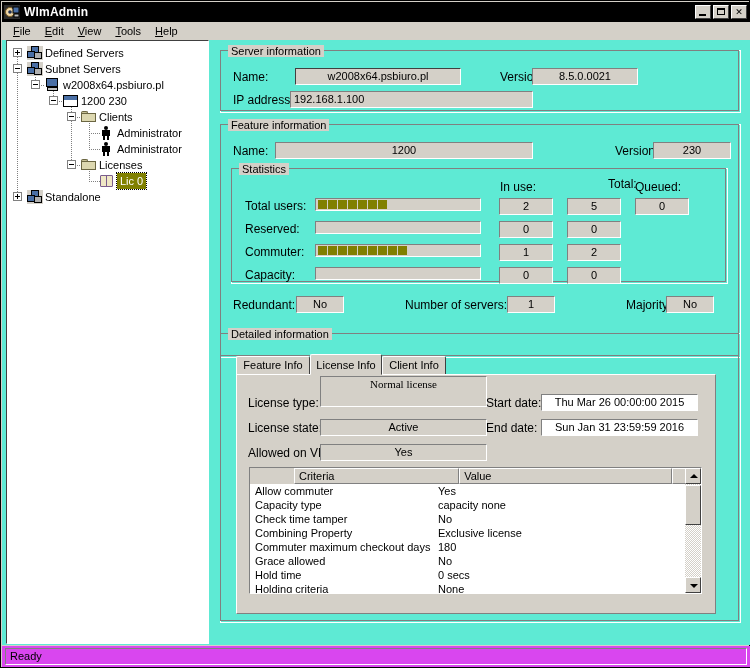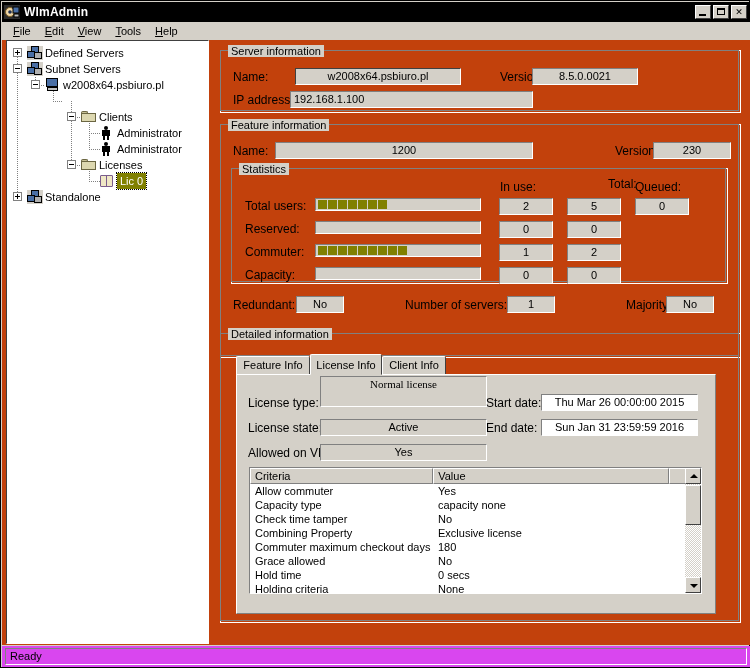--- a/index.html
+++ b/index.html
@@ -30,21 +30,21 @@
   .tb-max::after{content:"";position:absolute;left:3px;top:2px;width:8px;height:7px;
     border:1px solid #000;border-top-width:2px;box-sizing:border-box;}
 
   
   .menubar{position:absolute;left:1px;top:21px;width:748px;height:18px;background:#d4d0c8;
     display:flex;align-items:center;padding-left:4px;box-sizing:border-box;}
   .menu-item{padding:1px 7px;font-size:11px;color:#000;cursor:default;}
   .menu-item u{text-decoration:underline;}
 
   
-  .client{position:absolute;left:1px;top:39px;width:748px;height:605px;background:#c2410c;}
+  .client{position:absolute;left:1px;top:39px;width:748px;height:605px;background:#5eead4;}
 
   
   .treepanel{position:absolute;left:4px;top:0px;width:203px;height:604px;
     background:#fff;
     border-top:1px solid #404040;border-left:1px solid #404040;
     border-right:1px solid #fff;border-bottom:1px solid #fff;
     box-sizing:border-box;overflow:hidden;}
   .tree{position:relative;padding:4px 0 0 0;}
   .tnode{position:relative;height:16px;line-height:16px;font-size:11px;white-space:nowrap;}
   .tlabel{position:absolute;top:0;white-space:nowrap;}
@@ -232,20 +232,25 @@
             </span>
             <span class="tlabel" style="left:38px">Subnet Servers</span>
           </div>
           <div class="tnode" style="position: absolute; left: 0px; right: 0px; top: 36px; z-index: 1;">
             <span class="texp " style="left:24px"></span>
             <span class="ic-comp" style="left:38px">
               <span class="scr"></span>
               <span class="base"></span>
             </span>
             <span class="tlabel" style="left:56px">w2008x64.psbiuro.pl</span>
+          </div>
+          <div class="tnode" style="position: absolute; left: 0px; right: 0px; top: 52px; z-index: 1;">
+            <span class="texp " style="left:42px"></span>
+            <span class="ic-win" style="left:56px"></span>
+            <span class="tlabel" style="left:74px">1200 230</span>
           </div>
           <div class="tnode" style="position: absolute; left: 0px; right: 0px; top: 68px; z-index: 1;">
             <span class="texp " style="left:60px"></span>
             <span class="ic-folder" style="left:74px">
               <span class="tab"></span>
               <span class="bdy"></span>
             </span>
             <span class="tlabel" style="left:92px">Clients</span>
           </div>
           <div class="tnode" style="position: absolute; left: 0px; right: 0px; top: 84px; z-index: 1;">
@@ -383,21 +388,21 @@
       <span class="lbl" style="left:33px;top:407px;">Allowed on VM:</span>
       <div class="fld" style="left:105px;top:404px;width:167px;height:17px;">Yes</div>
 
       <span class="lbl" style="left:271px;top:357px;">Start date:</span>
       <div class="fld white" style="left:326px;top:354px;width:157px;height:17px;">Thu Mar 26 00:00:00 2015</div>
       <span class="lbl" style="left:271px;top:382px;">End date:</span>
       <div class="fld white" style="left:326px;top:379px;width:157px;height:17px;">Sun Jan 31 23:59:59 2016</div>
 
       <div class="listwrap" style="left:34px;top:427px;width:453px;height:127px;">
         <div class="lhead">
-          <div class="lhcell" style="width:184px;">Criteria</div>
+          <div class="lhcell" style="width:184px;margin-left:44px;">Criteria</div>
           <div class="lhcell" style="width:237px;">Value</div>
           <div class="lhcell" style="width:32px;"></div>
         </div>
         <div class="lrows" id="criteria-rows">
             <div class="lrow">
               <span class="lc1">Allow commuter</span>
               <span class="lc2">Yes</span>
             </div>
             <div class="lrow">
               <span class="lc1">Capacity type</span>

